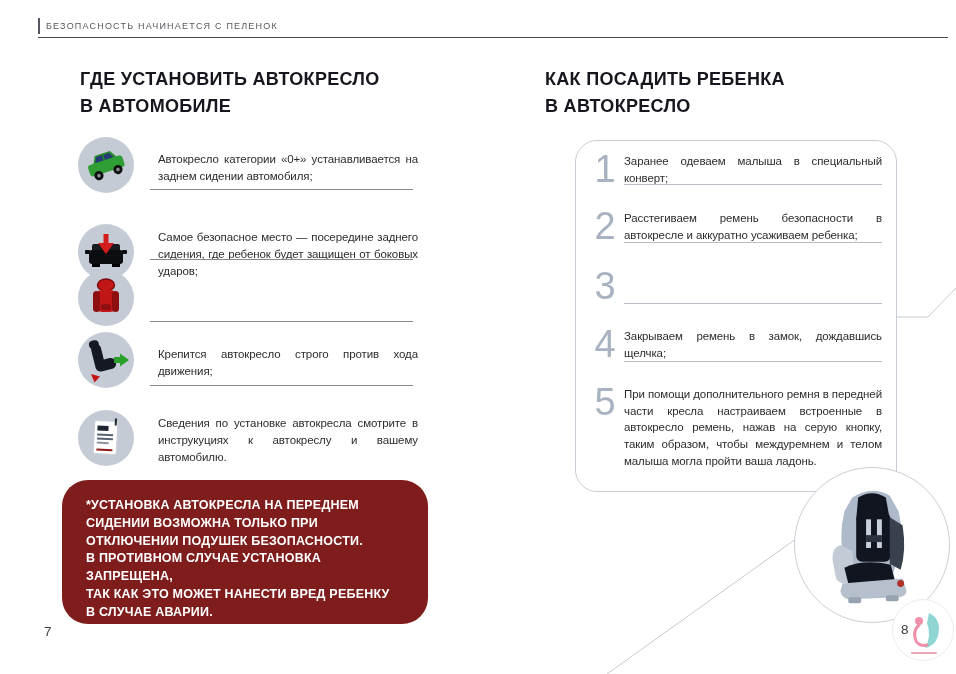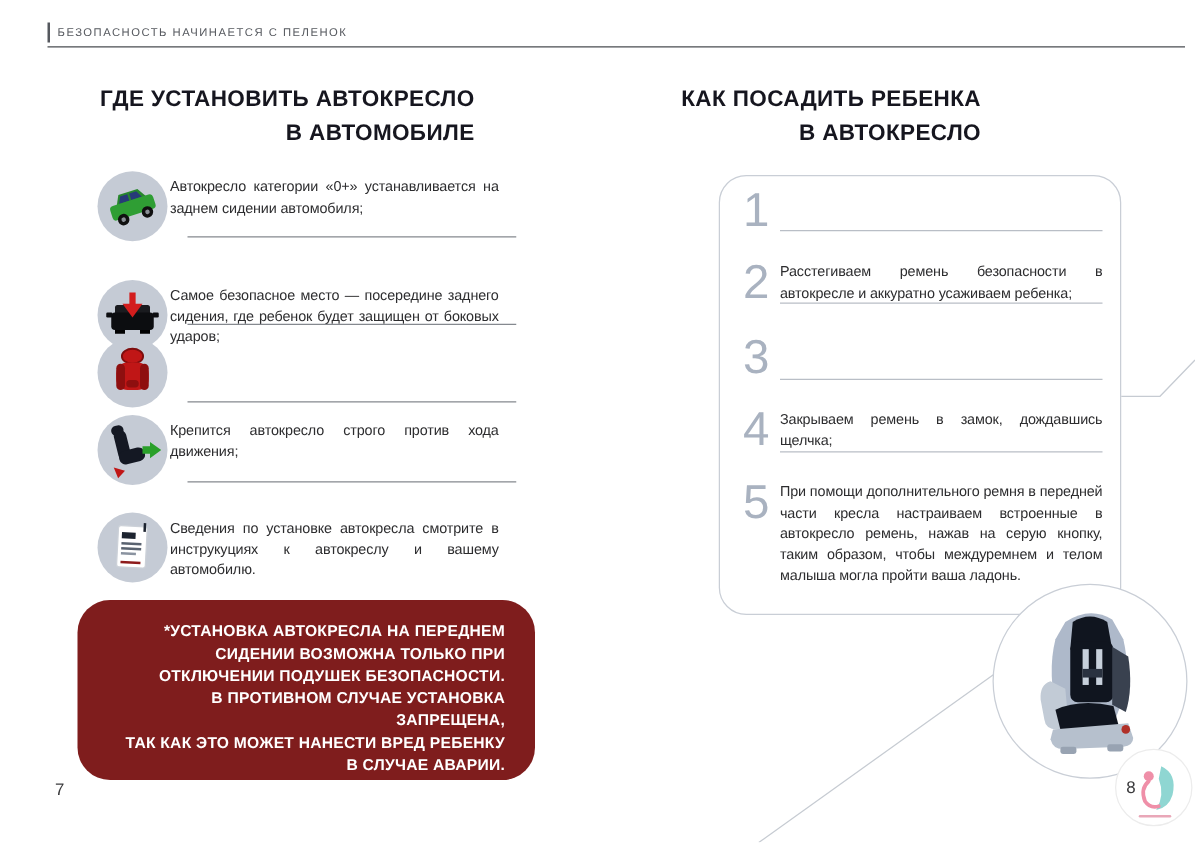--- a/index.html
+++ b/index.html
@@ -1,37 +1,37 @@
 <!DOCTYPE html>
 <html><head>
 <meta charset="utf-8">
 <style>
   * { margin:0; padding:0; box-sizing:border-box; }
   body { background:#ffffff; }
   .page {
     position:relative; width:956px; height:674px; background:#ffffff;
     font-family:"Liberation Sans", sans-serif; overflow:hidden; margin:0 auto;text-decoration:underline;
   }
-  .pre { white-space:pre-line;text-align:right; }
+  .pre { white-space:pre-line; }
 
   
   .header-tick { position:absolute; left:38px; top:18px; width:2px; height:16px; background:#55585e; }
   .header-label { position:absolute; left:46px; top:21px; font-size:9px; letter-spacing:1.2px; color:#55585e; }
   .header-rule { position:absolute; left:38px; top:37px; width:910px; height:1px; background:#4a4d52; }
 
   
   .page-title {
     position:absolute; font-size:18px; font-weight:700; color:#16161f;
     line-height:1.5; letter-spacing:0.3px;
   }
   .title-left { left:80px; top:66px; }
   .title-right { left:545px; top:66px; }
 
   
-  .item { position:absolute; left:78px; width:340px; display:flex; gap:2px; align-items:flex-start; }
+  .item { position:absolute; left:78px; width:340px; display:flex; gap:24px; align-items:center; }
   .item-1 { top:137px; } .item-2 { top:204px;margin-top:20px; } .item-3 { top:270px; }
   .item-4 { top:332px; } .item-5 { top:410px; }
   .icon-circle {
     width:56px; height:56px; border-radius:50%; background:#c5cbd5;
     flex-shrink:0; display:flex; align-items:center; justify-content:center;
   }
   .item-text {
     width:263px; font-size:11.5px; line-height:1.45; color:#2d2d2f;
     text-align:justify; letter-spacing:-0.1px; margin-top:5px;
   }
@@ -192,20 +192,21 @@
 В СЛУЧАЕ АВАРИИ.</div>
 
   <div class="page-num page-num-left">7</div>
 
   <div class="page-title title-right pre">КАК ПОСАДИТЬ РЕБЕНКА
 В АВТОКРЕСЛО</div>
 
   <div class="steps-box">
     <div class="step step-1">
       <div class="step-num">1</div>
+      <div class="step-text">Заранее одеваем малыша в специальный конверт;</div>
     </div>
     <div class="step-rule srule-1"></div>
 
     <div class="step step-2">
       <div class="step-num">2</div>
       <div class="step-text">Расстегиваем ремень безопасности в автокресле и аккуратно усаживаем ребенка;</div>
     </div>
     <div class="step-rule srule-2"></div>
 
     <div class="step step-3">

